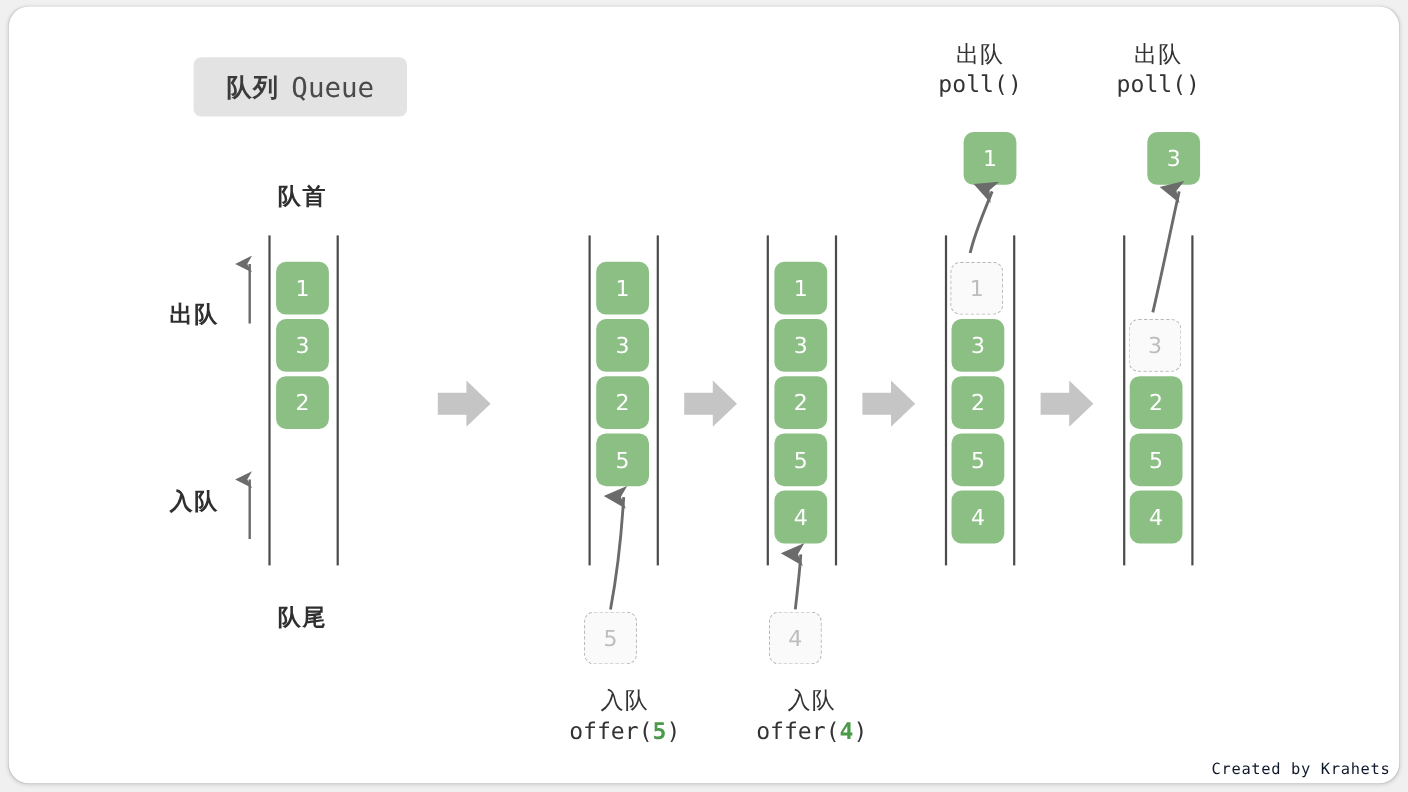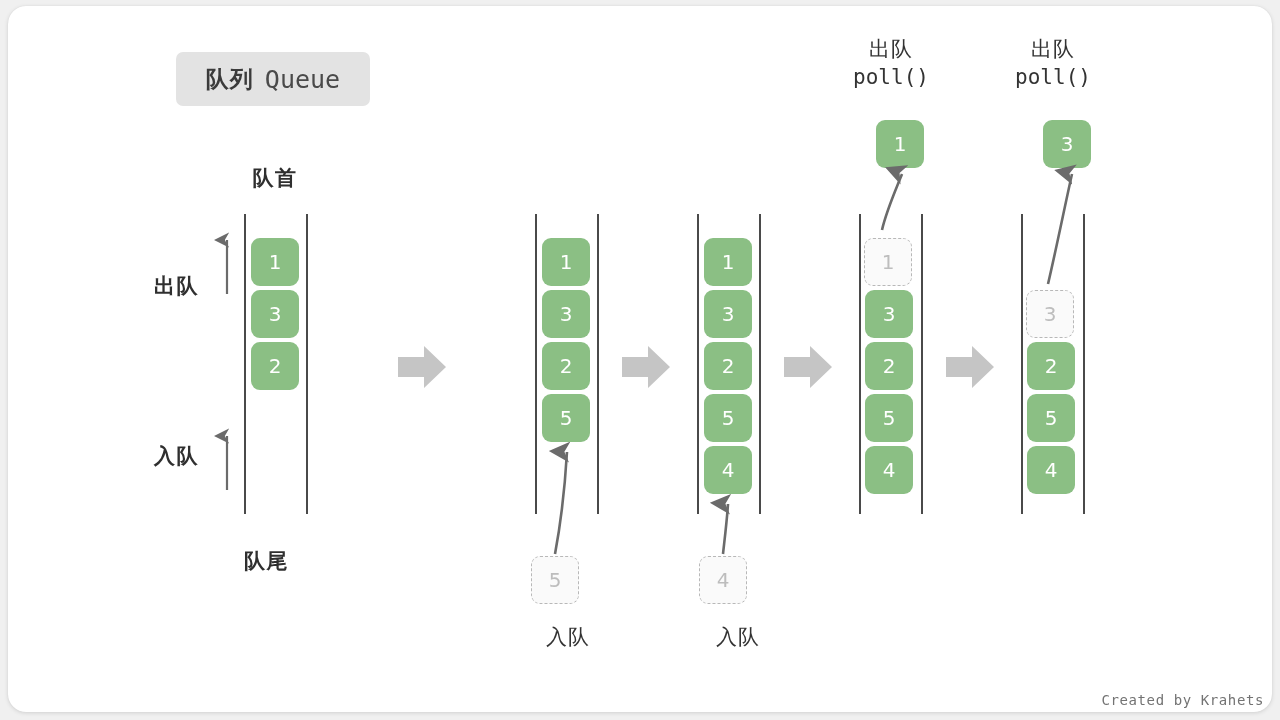--- a/index.html
+++ b/index.html
@@ -117,40 +117,40 @@
   .cell.out {
     
   }
 
   
   #watermark {
     right: 24px;
     bottom: 18px;
     font-family: "DejaVu Sans Mono", "Liberation Mono", monospace;
     font-size: 14px;
-    color: #737373;
+    color: #0f172a;
     letter-spacing: 0.6px;
   }
 
   svg { overflow: visible; }
 </style>
 </head>
 <body>
 
 <div id="card">
   <div id="stage">
 
     <div class="abs" id="title-badge">
       <span class="cn">队列</span>
       <span class="en">Queue</span>
     </div>
 
     <div class="abs cn-bold" style="left:236px; top:158px; width:62px; text-align:center;">队首</div>
 
-    <div class="abs cn-bold" style="left:236px; top:541px; width:62px; text-align:left;">队尾</div>
+    <div class="abs cn-bold" style="left:236px; top:541px; width:62px; text-align:center;">队尾</div>
 
     <div class="abs cn-bold" style="left:146px; top:266px;">出队</div>
     <div class="abs cn-bold" style="left:146px; top:436px;">入队</div>
 
     <svg class="abs" style="left:206px; top:228px;" width="26" height="62">
       <defs>
         <marker id="upArr" markerWidth="7" markerHeight="7" refX="3.5" refY="6" orient="auto">
           <path d="M3.5 0 L7 7 L3.5 5 L0 7 Z" fill="#6b6b6b"></path>
         </marker>
       </defs>
@@ -185,20 +185,21 @@
       <defs>
         <marker id="thinArr" markerWidth="8" markerHeight="8" refX="4" refY="7" orient="auto">
           <path d="M4 0 L8 8 L4 6 L0 8 Z" fill="#6b6b6b"></path>
         </marker>
       </defs>
       <path d="M12 112 C 18 80, 22 44, 24 10" stroke="#6b6b6b" stroke-width="2.6" fill="none" marker-end="url(#thinArr)"></path>
     </svg>
 
     <div class="abs op-label" style="left:470px; top:618px; width:180px;">
       <div class="cn">入队</div>
+      <div class="code"><span>offer(</span><span class="num">5</span><span>)</span></div>
     </div>
 
     <svg class="abs" style="left:614px; top:338px;" width="50" height="46">
       <path d="M0 13 L26 13 L26 2 L48 23 L26 44 L26 33 L0 33 Z" fill="#c5c5c5"></path>
     </svg>
 
     <div class="abs rail" style="left:689px; top:208px; height:300px;"></div>
     <div class="abs rail" style="left:751px; top:208px; height:300px;"></div>
 
     <div class="abs cell" style="left:696px; top:232px;">1</div>
@@ -208,20 +209,21 @@
     <div class="abs cell" style="left:696px; top:440px;">4</div>
 
     <div class="abs cell ghost" style="left:691px; top:550px;">4</div>
 
     <svg class="abs" style="left:704px; top:488px;" width="34" height="64">
       <path d="M11 60 C 13 42, 15 26, 16 10" stroke="#6b6b6b" stroke-width="2.6" fill="none" marker-end="url(#thinArr)"></path>
     </svg>
 
     <div class="abs op-label" style="left:640px; top:618px; width:180px;">
       <div class="cn">入队</div>
+      <div class="code"><span>offer(</span><span class="num">4</span><span>)</span></div>
     </div>
 
     <svg class="abs" style="left:776px; top:338px;" width="50" height="46">
       <path d="M0 13 L26 13 L26 2 L48 23 L26 44 L26 33 L0 33 Z" fill="#c5c5c5"></path>
     </svg>
 
     <div class="abs op-label" style="left:813px; top:30px; width:140px;">
       <div class="cn">出队</div>
       <div class="code"><span>poll(</span><span class="num"></span><span>)</span></div>
     </div>

